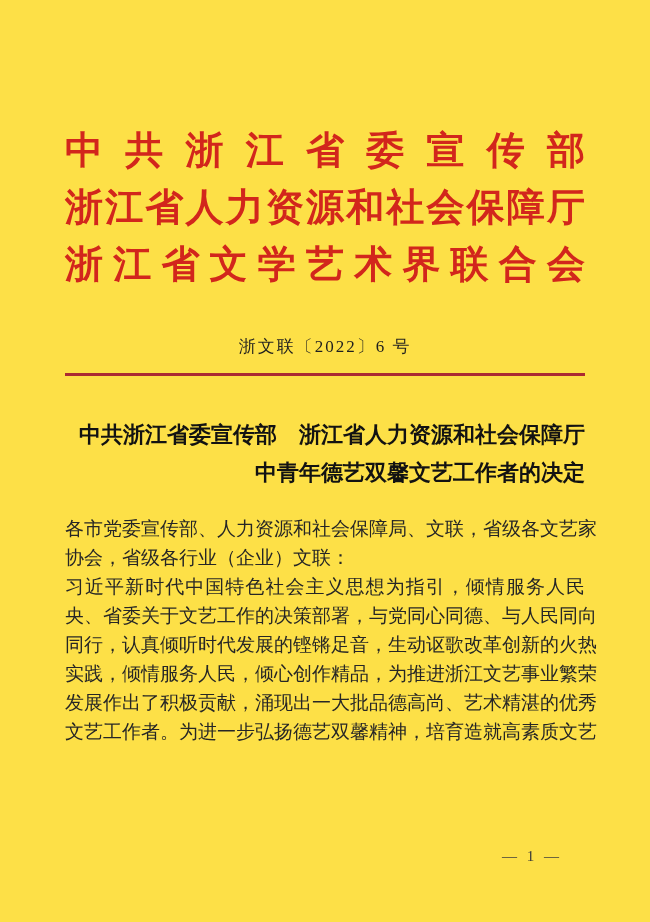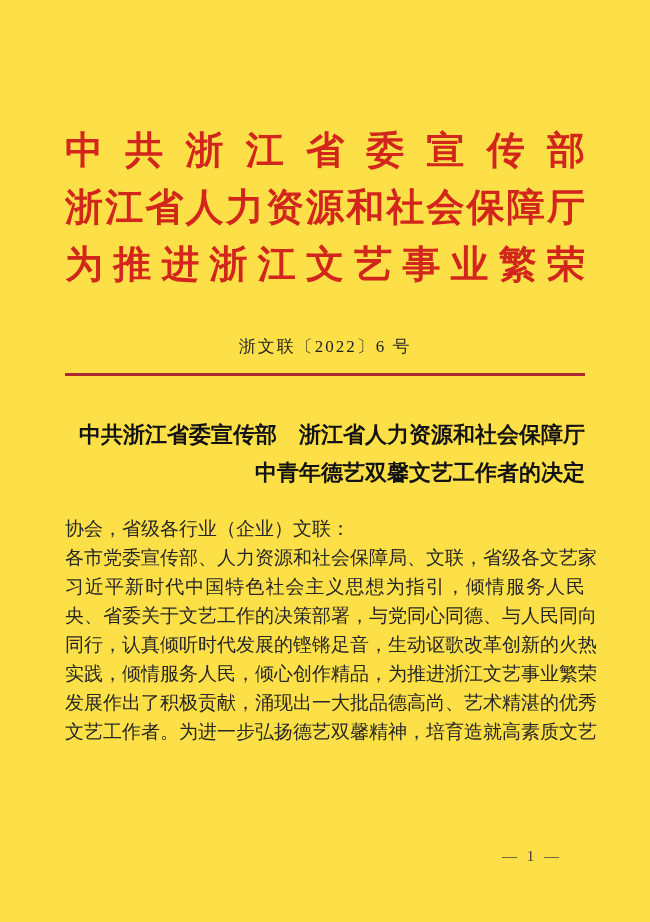--- a/index.html
+++ b/index.html
@@ -70,35 +70,35 @@
   }
 </style>
 </head>
 <body>
 
 <div class="page">
 
   <div class="letterhead">
     <div class="letterhead-line">中共浙江省委宣传部</div>
     <div class="letterhead-line">浙江省人力资源和社会保障厅</div>
-    <div class="letterhead-line">为推进浙江文艺事业繁荣</div>
+    <div class="letterhead-line">浙江省文学艺术界联合会</div>
   </div>
 
   <div class="doc-number">浙文联〔2022〕6 号</div>
 
   <div class="red-rule"></div>
 
   <div class="title-block">
     <div class="title-line">中共浙江省委宣传部　浙江省人力资源和社会保障厅</div>
     <div class="title-line">中青年德艺双馨文艺工作者的决定</div>
   </div>
 
   <div class="body-block">
+    <div class="body-line">各市党委宣传部、人力资源和社会保障局、文联，省级各文艺家</div>
     <div class="body-line flow-end">协会，省级各行业（企业）文联：</div>
-    <div class="body-line">各市党委宣传部、人力资源和社会保障局、文联，省级各文艺家</div>
     <div class="body-line">习近平新时代中国特色社会主义思想为指引，倾情服务人民</div>
     <div class="body-line">央、省委关于文艺工作的决策部署，与党同心同德、与人民同向</div>
     <div class="body-line">同行，认真倾听时代发展的铿锵足音，生动讴歌改革创新的火热</div>
     <div class="body-line">实践，倾情服务人民，倾心创作精品，为推进浙江文艺事业繁荣</div>
     <div class="body-line">发展作出了积极贡献，涌现出一大批品德高尚、艺术精湛的优秀</div>
     <div class="body-line">文艺工作者。为进一步弘扬德艺双馨精神，培育造就高素质文艺</div>
   </div>
 
   <div class="page-number">— 1 —</div>
 

